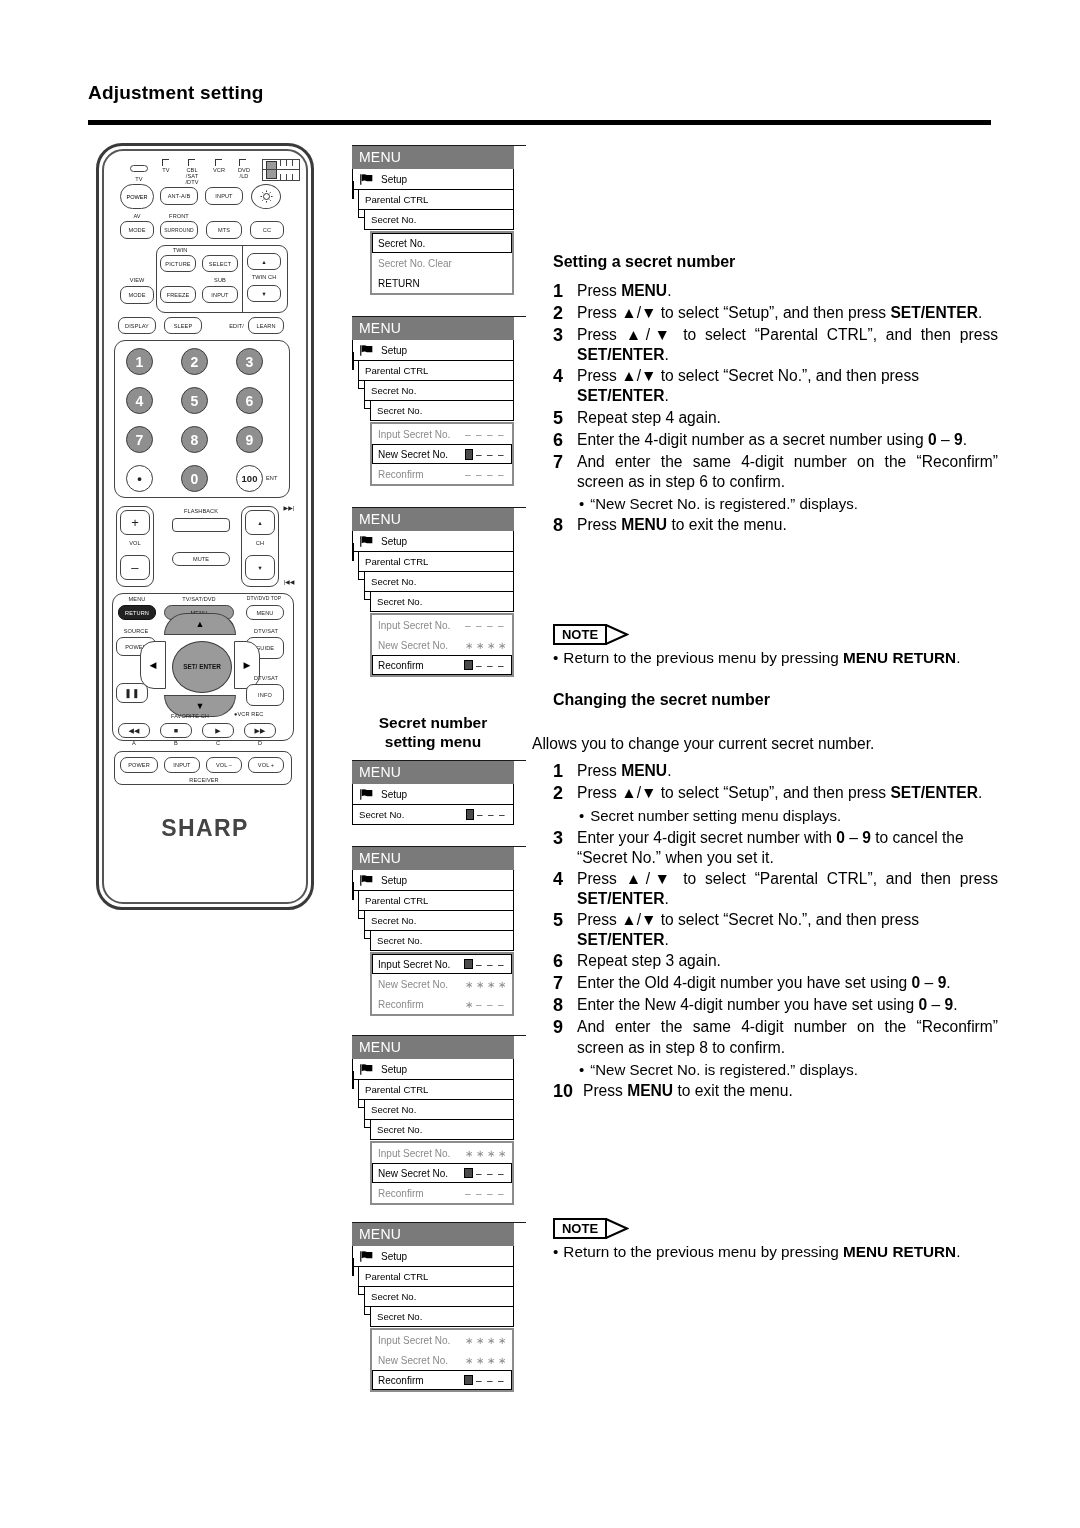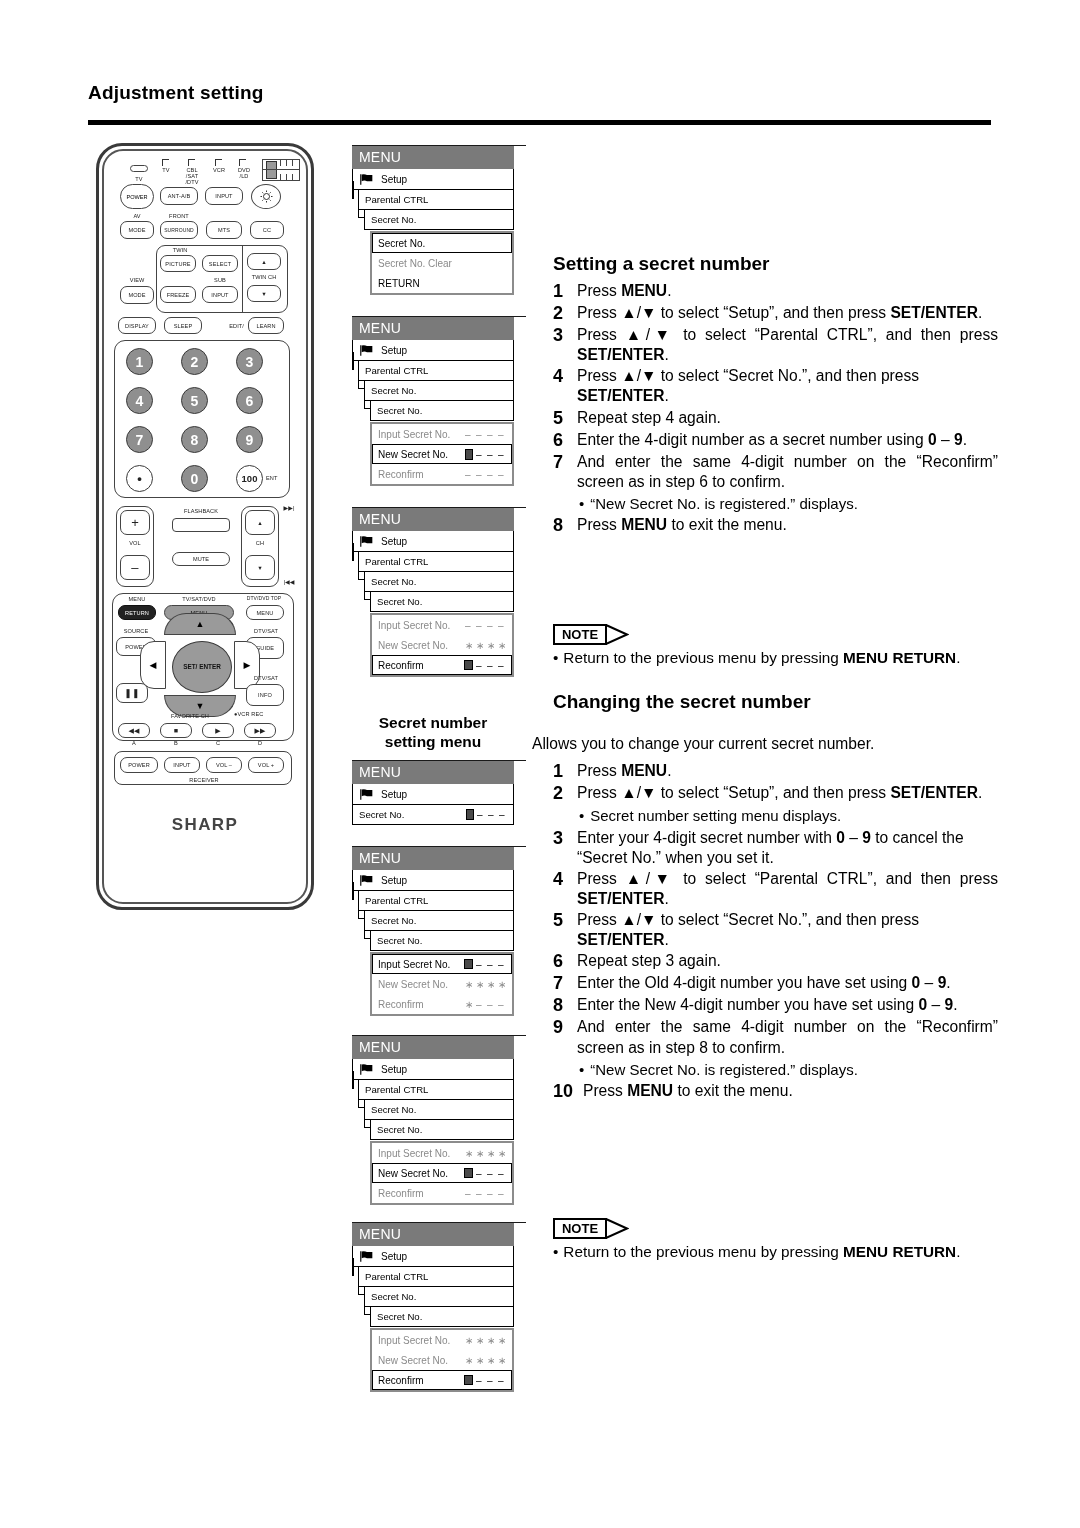--- a/index.html
+++ b/index.html
@@ -25,21 +25,21 @@
     position:absolute; left:553px; top:136px; width:438px;
     background:#c8c8c8; border-radius:9px;
     padding:9px 14px 11px 14px;
     font-size:21.5px; font-weight:bold; line-height:1.18;
   }
   .intro {
     position:absolute; left:553px; top:198px; width:445px;
     font-size:15.6px; line-height:1.33;
   }
   .sub-head {
-    position:absolute; font-size:19px; font-weight:bold;
+    position:absolute; font-size:16px; font-weight:bold;
   }
   #sub-setting { left:553px; top:253px; }
   #sub-changing { left:553px; top:691px; }
   .intro2 { position:absolute; left:520px; top:735px; width:445px; font-size:15.6px;margin-left:12px; }
 
   
   .steps { position:absolute; width:445px; }
   #steps-setting { left:553px; top:281px; }
   #steps-changing { left:553px; top:761px; }
   .step {
@@ -174,21 +174,21 @@
   .num-key {
     position:absolute; width:27px; height:27px; border-radius:50%;
     background:#8f8f8f; border:1.4px solid #3a3a3a; color:#fff;
     font-size:14px; font-weight:bold; display:flex; align-items:center; justify-content:center;
   }
   .num-key.white { background:#fff; color:#222; }
   .num-key.n100 { font-size:9.5px; font-weight:bold; }
   .tick { position:absolute; width:7px; height:7px; border-left:1.4px solid #333; border-top:1.4px solid #333;}
   .sharp-logo {
     position:absolute; left:0; right:0; top:672px; text-align:center;
-    font-size:17px; font-weight:bold; letter-spacing:1.4px; color:#444;
+    font-size:23px; font-weight:bold; letter-spacing:1.4px; color:#444;
   }
   .dpad-wrap { position:absolute; left:44px; top:470px; width:124px; height:108px; }
   .dpad-arrow { position:absolute; background:#9a9a9a; border:1.3px solid #444; }
   .dpad-center {
     position:absolute; left:32px; top:28px; width:60px; height:52px;
     border-radius:50%; background:#9a9a9a; border:1.5px solid #3a3a3a;
     display:flex; align-items:center; justify-content:center;
     font-size:6.4px; font-weight:bold; text-align:center; line-height:1.12; color:#111;
   }
 </style>

